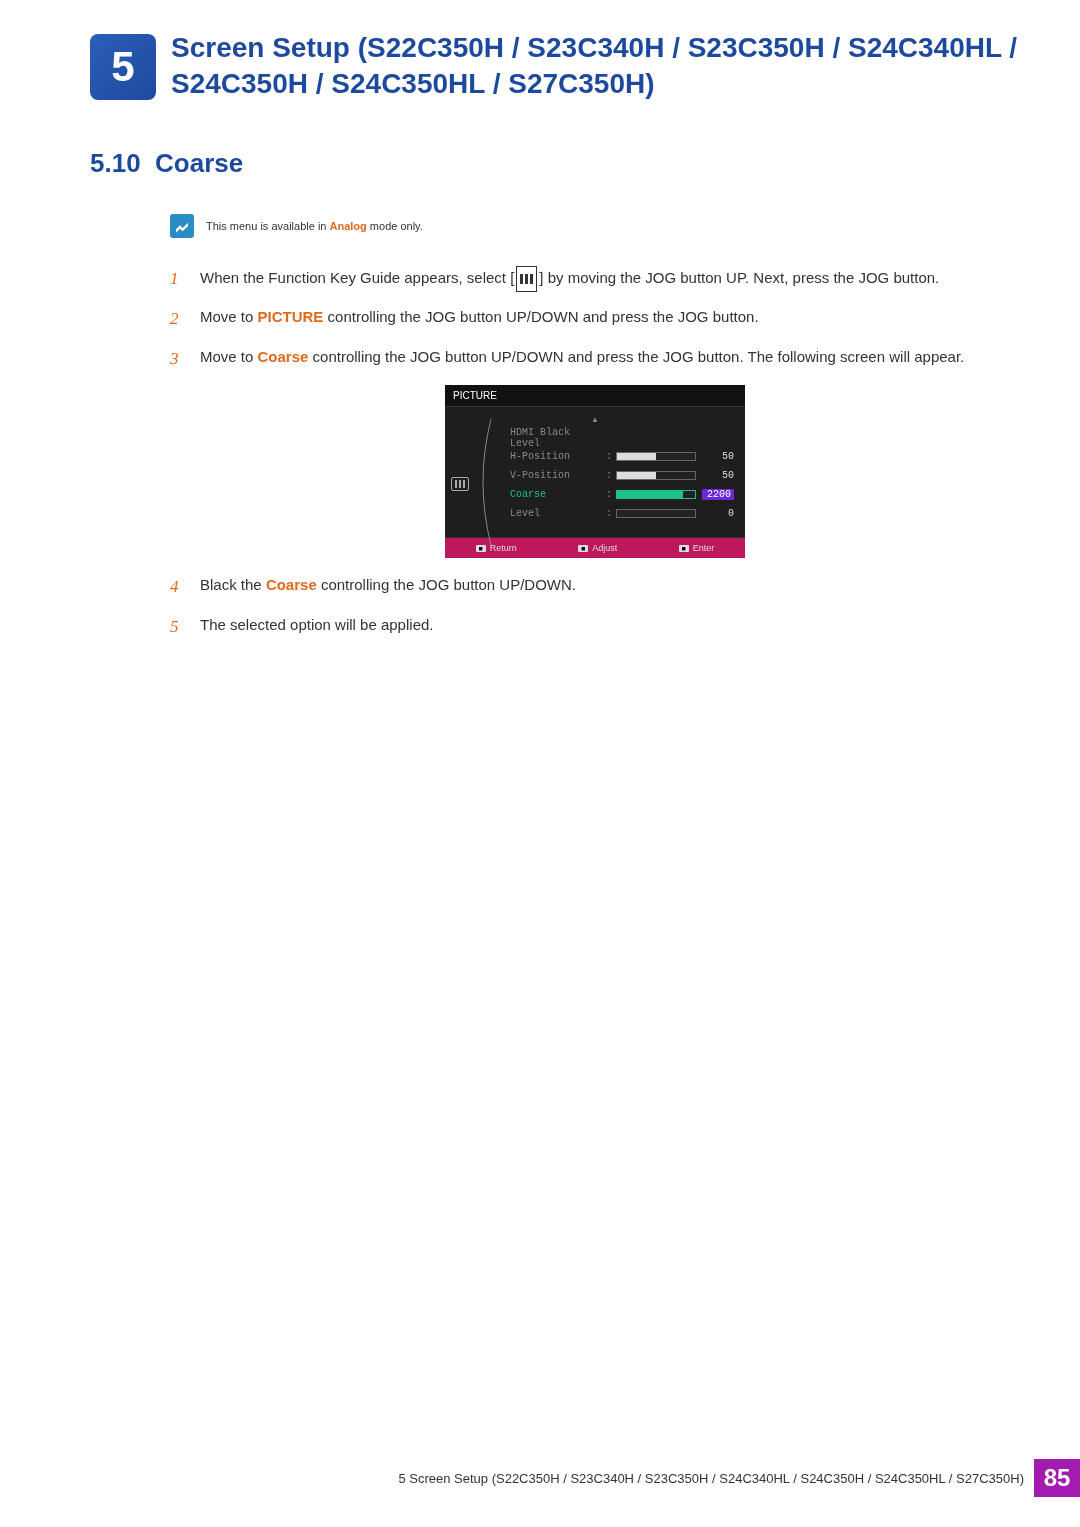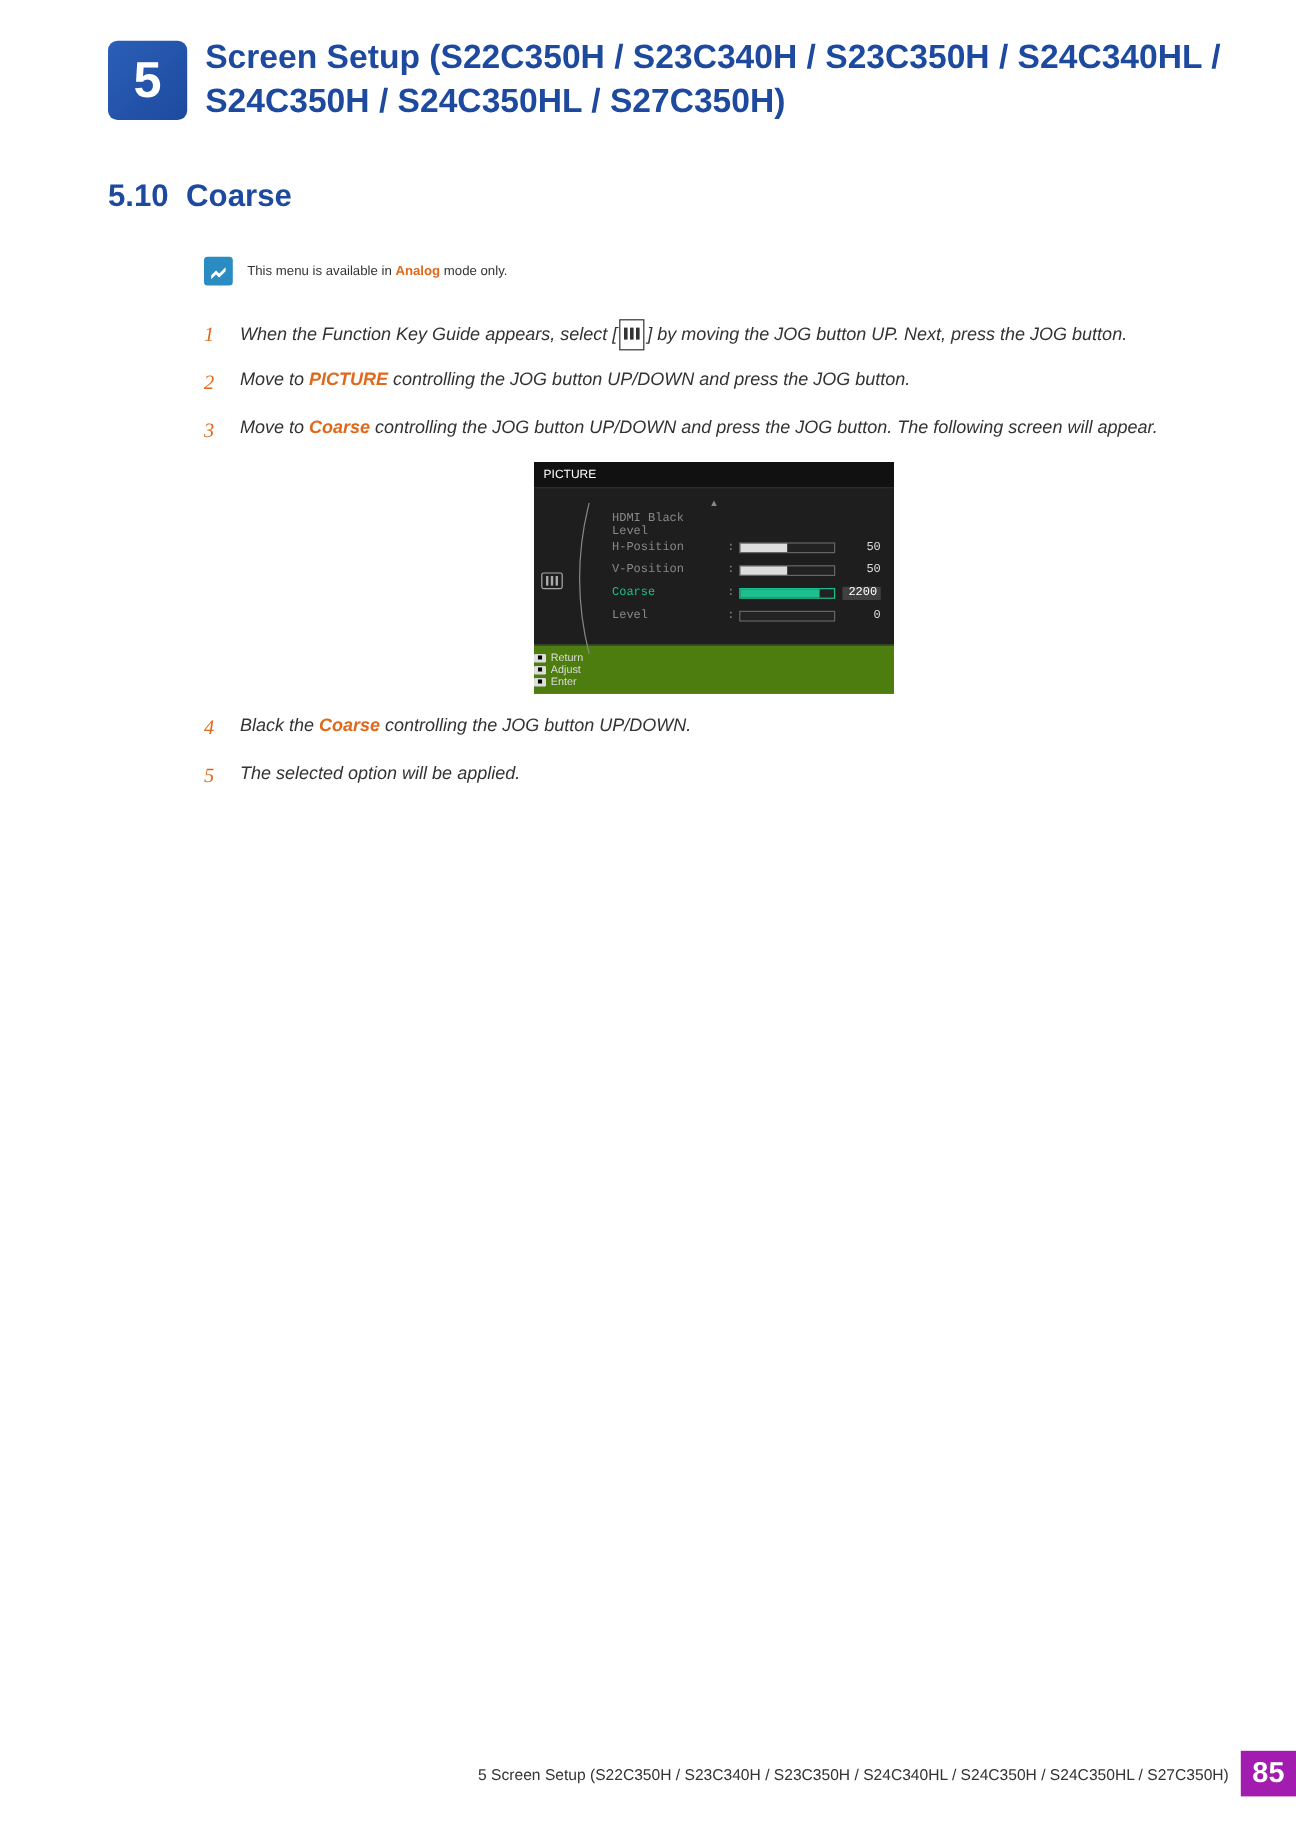--- a/index.html
+++ b/index.html
@@ -91,21 +91,21 @@
     line-height: 1.5;
   }
   .step-num {
     color: #e06a1c;
     font-style: italic;
     font-size: 17px;
     width: 12px;
     flex-shrink: 0;
     font-family: Georgia, serif;
   }
-  .step-text { flex: 1; color: #333; font-style: italic; }
+  .step-text { flex: 1; color: #333; }
   .menu-icon {
     display: inline-block;
     vertical-align: middle;
     border: 1.5px solid #333;
     padding: 1px 3px;
     margin: 0 2px;
   }
   .menu-icon-inner {
     display: inline-flex;
     gap: 2px;
@@ -196,33 +196,32 @@
   }
   .osd-bar.active { border-color: #1dbf8f; }
   .osd-bar.active .osd-bar-fill { background: #1dbf8f; }
   .osd-val {
     width: 32px;
     text-align: right;
     color: #ddd;
     font-size: 10px;
   }
   .osd-val.active {
-    background: #404040;
+    background: #6d28d9;
     color: #fff;
     padding: 0 3px;
     border-radius: 1px;
   }
   .osd-footer {
     display: flex;
     justify-content: space-around;
-    background: #4d7c0f;
+    background: #be185d;
     padding: 5px 0;
     font-size: 9px;
     border-top: 1px solid #333;
-    flex-direction: column;
   }
   .osd-footer-item {
     display: flex;
     align-items: center;
     gap: 4px;
     color: #ddd;
   }
   .osd-key {
     display: inline-block;
     background: #ddd;

